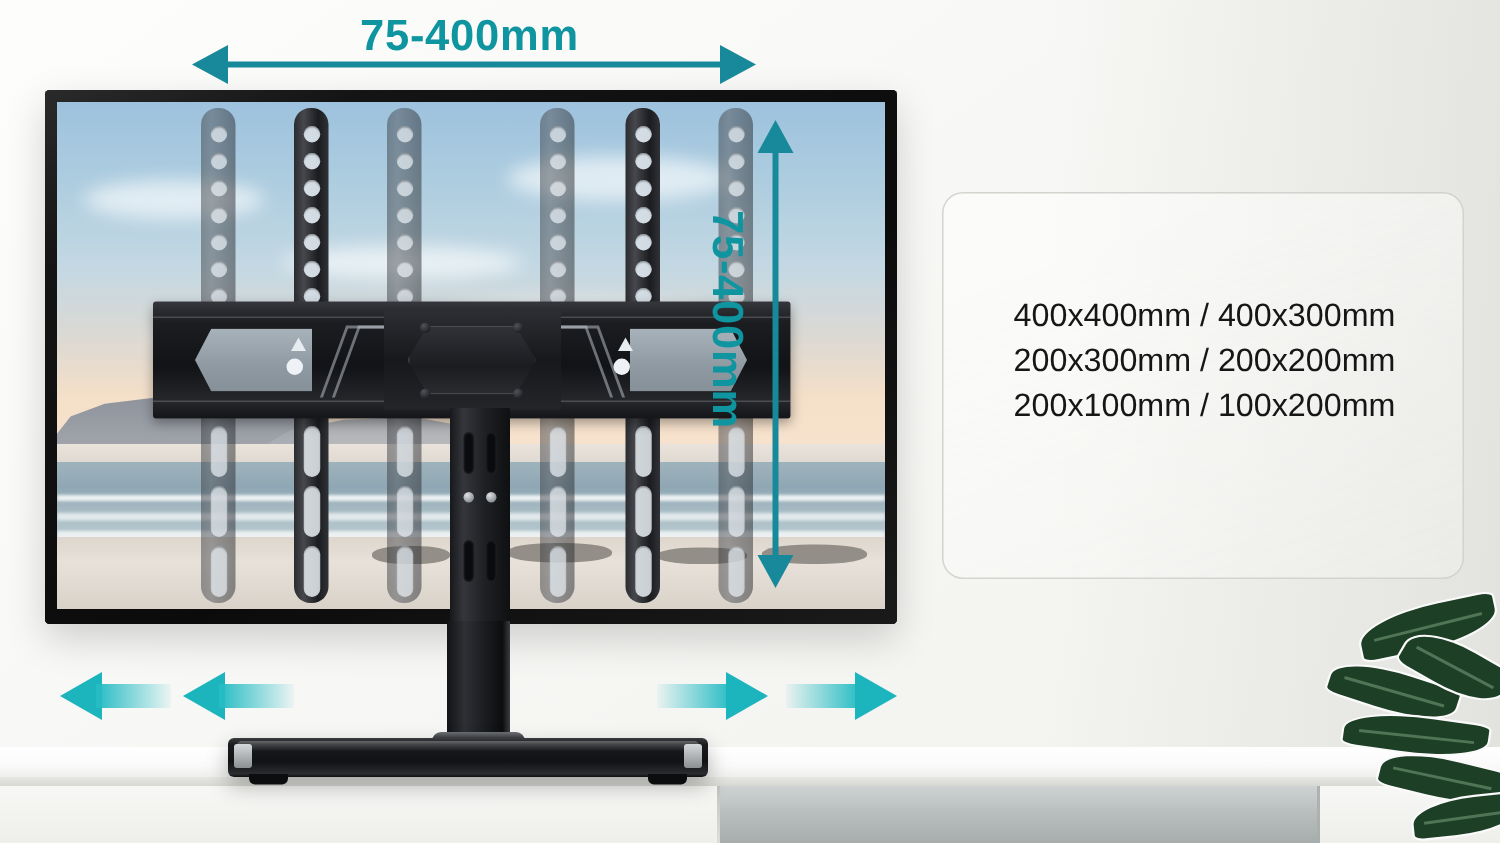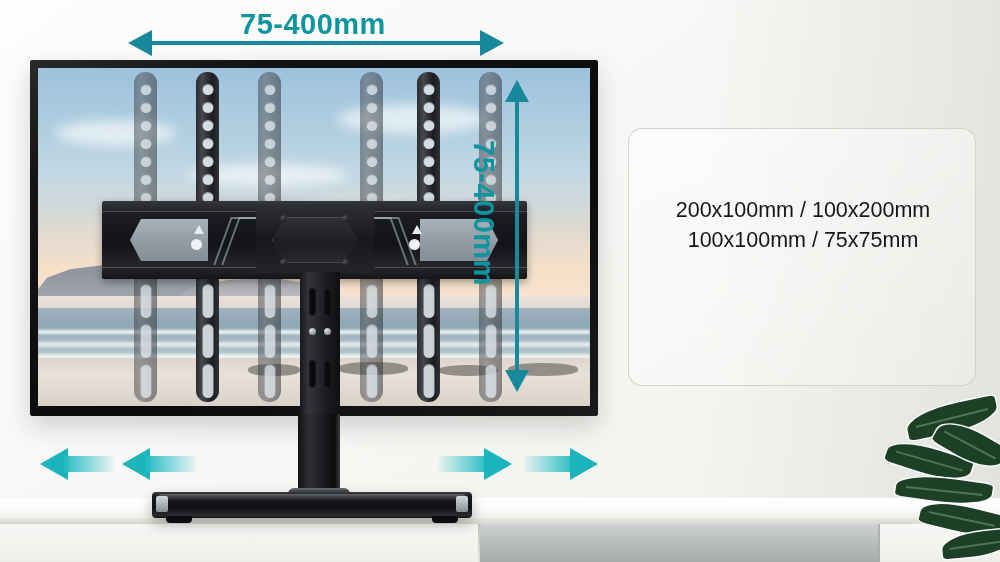--- a/index.html
+++ b/index.html
@@ -386,18 +386,19 @@
     <div class="tail"></div>
       <div class="head"></div>
   </div>
   <div class="sarrow right" style="left:524px;">
     <div class="tail"></div>
       <div class="head"></div>
   </div>
 
   <div class="vesa-panel">
     <div class="vesa-list">
+      <div class="vesa-row">400x400mm / 400x300mm</div>
+      <div class="vesa-row">200x300mm / 200x200mm</div>
       <div class="vesa-row">200x100mm / 100x200mm</div>
-      <div class="vesa-row">100x100mm / 75x75mm</div>
     </div>
   </div>
 
 </div>
 
 </body></html>

